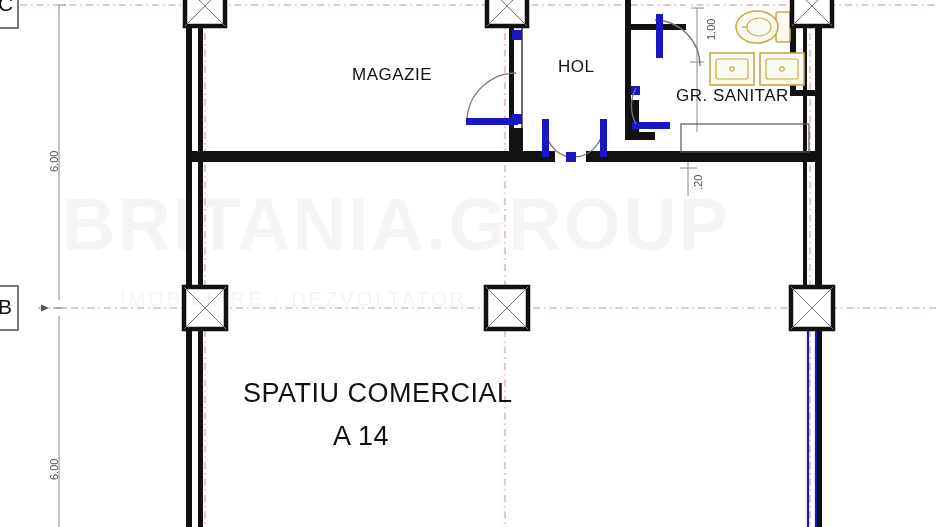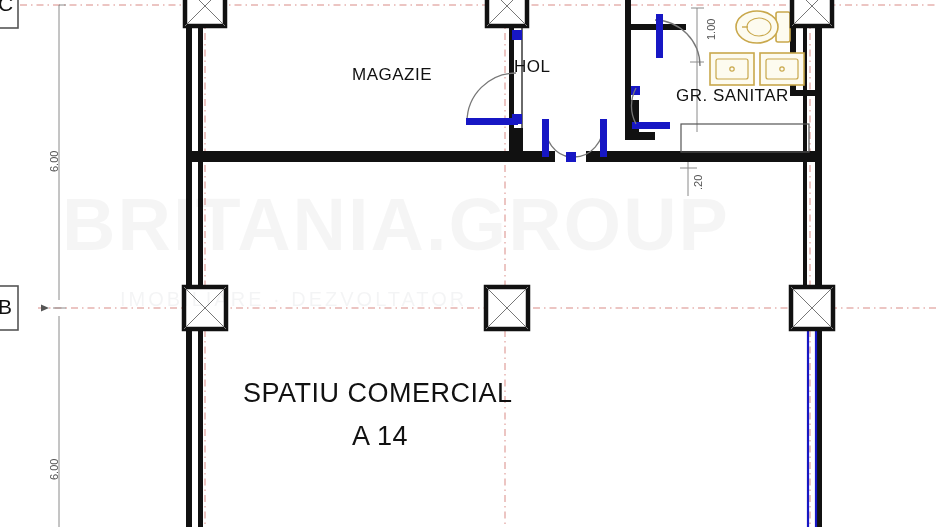--- a/index.html
+++ b/index.html
@@ -172,27 +172,27 @@
     <rect x="-18" y="286" width="36" height="44" fill="#fff" stroke="#555" stroke-width="1.6"></rect>
     <rect x="-18" y="-16" width="36" height="44" fill="#fff" stroke="#555" stroke-width="1.6"></rect>
   </g>
 </svg>
 
 <div class="wm" style="left:62px;top:182px;">BRITANIA.GROUP</div>
 <div class="wm2" style="left:120px;top:288px;">IMOBILIARE  ·  DEZVOLTATOR</div>
 
 <div class="lbl room-lbl" style="left:352px;top:65px;text-align:center;">MAGAZIE</div>
 
-<div class="lbl room-lbl" style="left:514px;top:57px;">HOL</div>
+<div class="lbl room-lbl" style="left:558px;top:57px;">HOL</div>
 
 <div class="lbl room-lbl" style="left:676px;top:86px;text-align:center;">GR. SANITAR</div>
 
 <div class="lbl big-lbl" style="left:243px;top:378px;">SPATIU COMERCIAL</div>
 
-<div class="lbl big-lbl" style="left:352px;top:421px;">A 14</div>
+<div class="lbl big-lbl" style="left:333px;top:421px;">A 14</div>
 
 <div class="lbl dim-v" style="left:48px;top:172px;">6.00</div>
 
 <div class="lbl dim-v" style="left:48px;top:480px;">6.00</div>
 
 <div class="lbl dim-v" style="left:705px;top:40px;">1.00</div>
 
 <div class="lbl dim-v" style="left:692px;top:190px;">.20</div>
 
 <div class="lbl grid-lbl" style="left:-2px;top:295px;">B</div>

